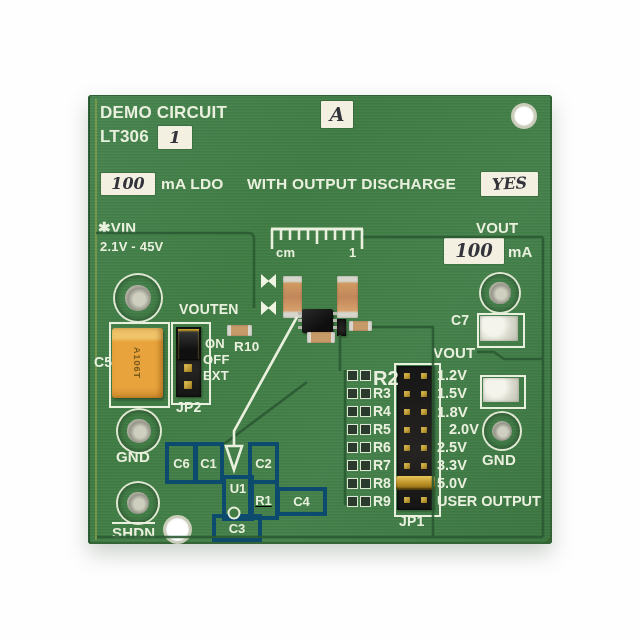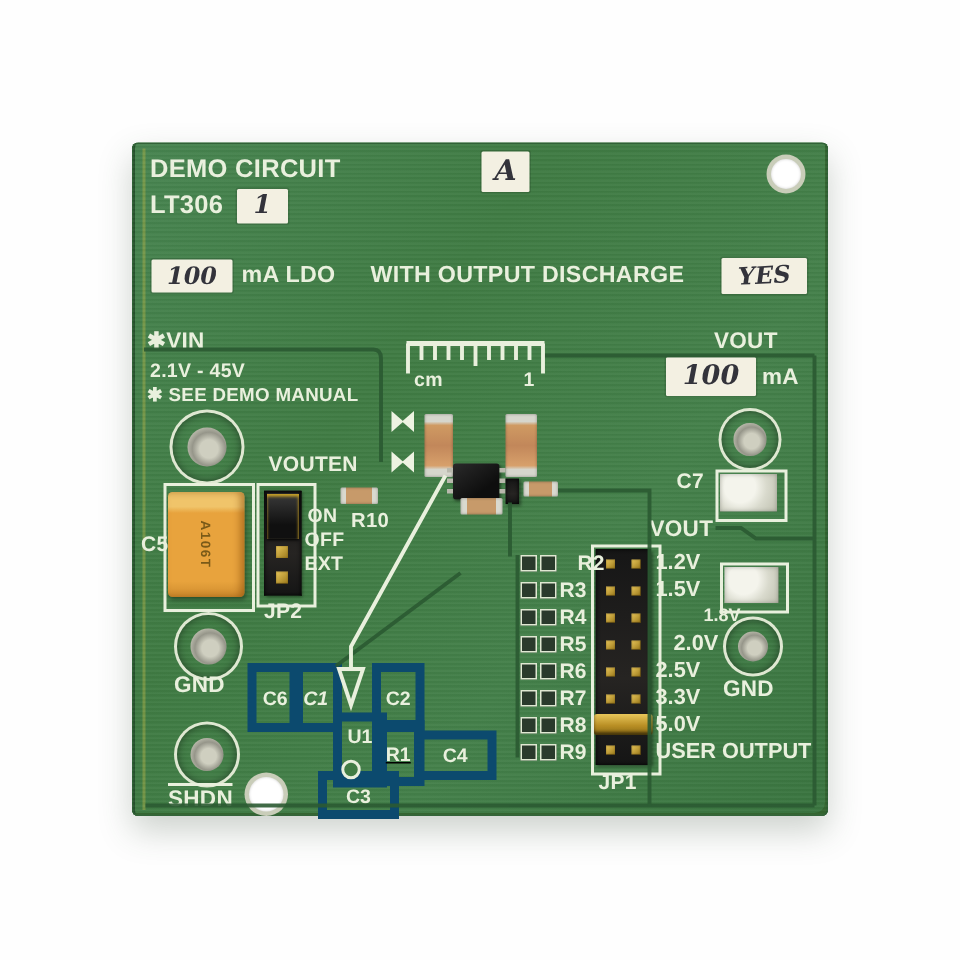--- a/index.html
+++ b/index.html
@@ -15,21 +15,21 @@
   .ss{position:absolute;color:#e9f0dd;font-weight:bold;letter-spacing:.2px;white-space:nowrap;line-height:1;}
   .hand-box{position:absolute;background:#f3f0e2;border-radius:1px;display:flex;align-items:center;justify-content:center;
          box-shadow:0 0 0 1px rgba(0,0,0,.12);}
   .hand{font-family:"DejaVu Serif",serif;font-style:italic;font-weight:700;color:#33333b;line-height:1;}
   .turret{position:absolute;border-radius:50%;
          background:radial-gradient(circle at 45% 40%,#f0f0e4 0 14%,#c9c9ba 28%,#9e9e90 44%,#dededo 55%,#b2b2a3 68%,#d8d8ca 82%,#a7a799 100%);
          box-shadow:0 0 0 2px #dfe8d2, inset 0 0 6px rgba(0,0,0,.45);}
   .turret::after{content:"";position:absolute;inset:22%;border-radius:50%;
          background:radial-gradient(circle at 55% 55%,#cfcfc0 0 30%,#96968a 55%,#c4c4b5 80%);}
   .hole{position:absolute;border-radius:50%;background:#ffffff;box-shadow:0 0 0 3px #c9cdb9, inset 0 0 2px rgba(0,0,0,.2);}
-  .fp{position:absolute;border:6px solid #0c4a6e;display:flex;align-items:center;justify-content:center;}
+  .fp{position:absolute;border:4px solid #0c4a6e;display:flex;align-items:center;justify-content:center;}
   .fp span{color:#e9f0dd;font-weight:bold;line-height:1;}
   .header-black{position:absolute;background:linear-gradient(180deg,#161616,#262422 60%,#151515);
          box-shadow:inset 0 0 3px #000, 1px 1px 2px rgba(0,0,0,.4);}
   .pin{position:absolute;background:linear-gradient(135deg,#e8c65a,#9c7a1c);box-shadow:inset 0 0 1px #5e480d;}
   .pad-sq{position:absolute;border:1.5px solid #dfe8d2;background:#2a3a2c;}
   .white-comp{position:absolute;background:radial-gradient(circle at 35% 35%,#f4f4ec 0 35%,#d9dacd 60%,#bdbfae 100%);
          box-shadow:inset 0 0 3px rgba(0,0,0,.25);}
   .outline{position:absolute;border:2px solid #e9f0dd;}
   .smd-cap{position:absolute;background:linear-gradient(180deg,#d6d6cc 0 12%,#cf9a62 18%,#c2875a 50%,#d7a06b 82%,#d6d6cc 88%);
          box-shadow:inset 0 0 2px rgba(0,0,0,.35);border-radius:1px;}
@@ -66,21 +66,20 @@
     <span class="hand" style="font-size:16px;">100</span>
   </div>
   <div class="ss" style="left:161px;top:176px;font-size:15.5px;">mA LDO</div>
   <div class="ss" style="left:247px;top:176px;font-size:15.5px;">WITH OUTPUT DISCHARGE</div>
   <div class="hand-box" style="left:481px;top:172px;width:57px;height:24px;">
     <span class="hand" style="font-size:16px;transform:rotate(-3deg);">YES</span>
   </div>
 
   <div class="ss" style="left:98px;top:220px;font-size:15px;"><span>✱</span><span>VIN</span></div>
   <div class="ss" style="left:100px;top:240px;font-size:13px;">2.1V - 45V</div>
-  <div class="ss" style="left:98px;top:257px;font-size:12.5px;">✱ SEE DEMO MANUAL</div>
   <div class="turret" style="left:115px;top:275px;width:46px;height:46px;"></div>
 
   <div class="outline" style="left:109px;top:322px;width:57px;height:82px;"></div>
   <div class="tant" style="left:112px;top:328px;width:51px;height:70px;">
     <span>A106T</span>
   </div>
   <div class="ss" style="left:94px;top:355px;font-size:14px;">C5</div>
 
   <div class="turret" style="left:118px;top:410px;width:42px;height:42px;"></div>
   <div class="ss" style="left:116px;top:449px;font-size:15px;">GND</div>
@@ -145,32 +144,32 @@
     <div class="pin" style="left:7px;top:97px;width:6px;height:6px;"></div>
       <div class="pin" style="right:7px;top:97px;width:6px;height:6px;"></div>
     <div class="pin" style="left:7px;top:131px;width:6px;height:6px;"></div>
       <div class="pin" style="right:7px;top:131px;width:6px;height:6px;"></div>
   </div>
   <div class="shunt1" style="left:396px;top:476px;width:39px;height:14px;"></div>
   <div class="ss" style="left:399px;top:514px;font-size:14px;">JP1</div>
 
   <div class="pad-sq" style="left:347px;top:370px;width:9px;height:9px;"></div>
   <div class="pad-sq" style="left:360px;top:370px;width:9px;height:9px;"></div>
-  <div class="row-label" style="left:385px;top:368px;font-size:14px;">R2</div>
+  <div class="row-label" style="left:373px;top:368px;font-size:20px;">R2</div>
   <div class="row-label" style="left:437px;top:368px;font-size:14.5px;">1.2V</div>
 
   <div class="pad-sq" style="left:347px;top:388px;width:9px;height:9px;"></div>
   <div class="pad-sq" style="left:360px;top:388px;width:9px;height:9px;"></div>
   <div class="row-label" style="left:373px;top:386px;font-size:14px;">R3</div>
   <div class="row-label" style="left:437px;top:386px;font-size:14.5px;">1.5V</div>
 
   <div class="pad-sq" style="left:347px;top:406px;width:9px;height:9px;"></div>
   <div class="pad-sq" style="left:360px;top:406px;width:9px;height:9px;"></div>
   <div class="row-label" style="left:373px;top:404px;font-size:14px;">R4</div>
-  <div class="row-label" style="left:437px;top:404px;font-size:12px;margin-left:32px;">1.8V</div>
+  <div class="row-label" style="left:437px;top:404px;font-size:15px;">1.8V</div>
 
   <div class="pad-sq" style="left:347px;top:424px;width:9px;height:9px;"></div>
   <div class="pad-sq" style="left:360px;top:424px;width:9px;height:9px;"></div>
   <div class="row-label" style="left:373px;top:422px;font-size:14px;">R5</div>
   <div class="row-label" style="left:437px;top:422px;font-size:14.5px;padding-left:12px;">2.0V</div>
 
   <div class="pad-sq" style="left:347px;top:442px;width:9px;height:9px;"></div>
   <div class="pad-sq" style="left:360px;top:442px;width:9px;height:9px;"></div>
   <div class="row-label" style="left:373px;top:440px;font-size:14px;">R6</div>
   <div class="row-label" style="left:437px;top:440px;font-size:14.5px;">2.5V</div>
@@ -192,21 +191,21 @@
 
   <div class="outline" style="left:480px;top:375px;width:42px;height:30px;"></div>
   <div class="white-comp" style="left:483px;top:378px;width:36px;height:24px;"></div>
   <div class="turret" style="left:484px;top:413px;width:36px;height:36px;"></div>
   <div class="ss" style="left:482px;top:452px;font-size:15px;">GND</div>
   <div class="hole" style="left:514px;top:106px;width:20px;height:20px;"></div>
 
   <div class="fp" style="left:165px;top:442px;width:25px;height:34px;">
       <span style="font-size:13px;">C6</span>
     </div>
-  <div class="fp" style="left:193px;top:442px;width:23px;height:34px;font-style:italic;">
+  <div class="fp" style="left:193px;top:442px;width:23px;height:34px;">
       <span style="font-size:13px;">C1</span>
     </div>
   <div class="fp" style="left:248px;top:442px;width:23px;height:34px;">
       <span style="font-size:13px;">C2</span>
     </div>
   <div class="fp" style="left:222px;top:475px;width:24px;height:38px;align-items:flex-start;">
       <span style="font-size:13px;margin-top:3px;">U1</span>
     </div>
   <div class="fp" style="left:248px;top:480px;width:23px;height:32px;text-decoration:underline;">
       <span style="font-size:13px;">R1</span>

